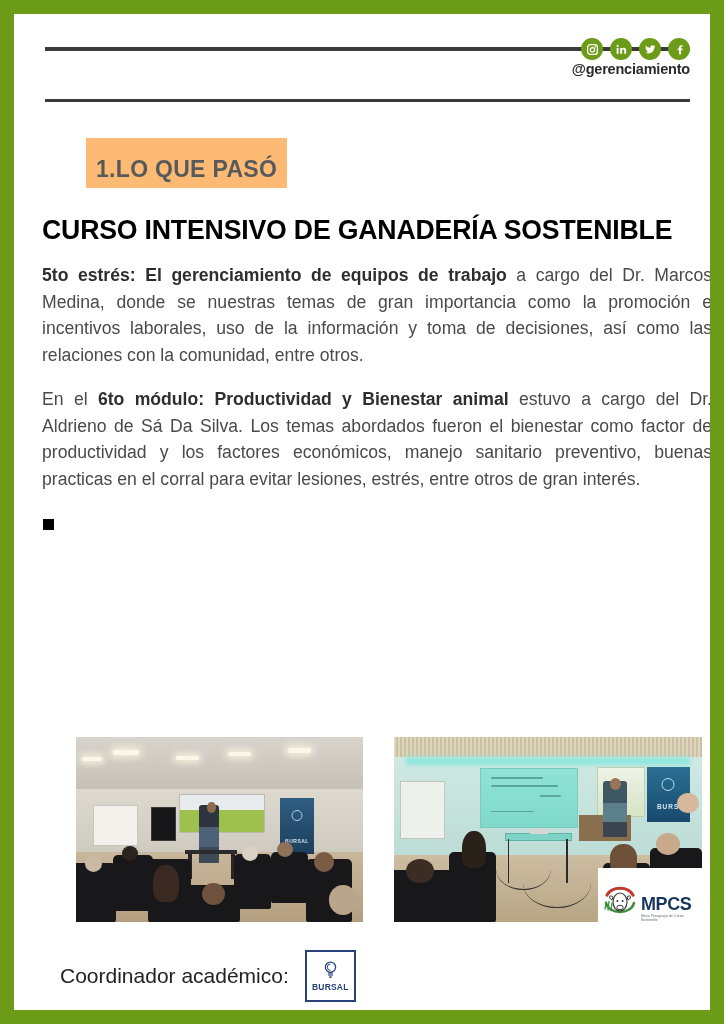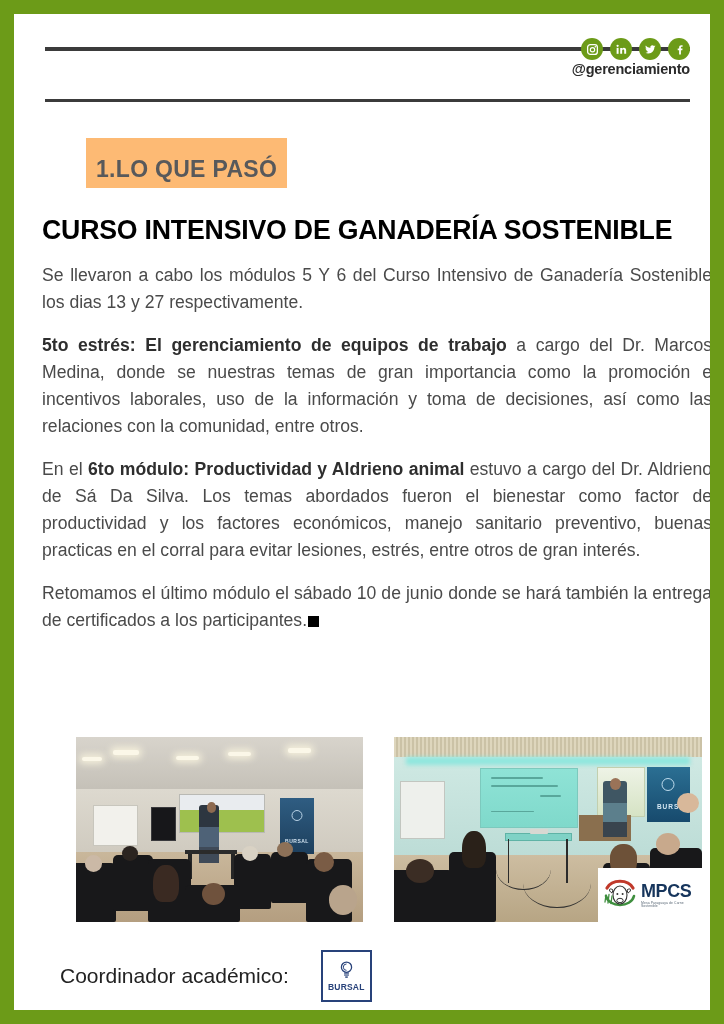--- a/index.html
+++ b/index.html
@@ -202,38 +202,38 @@
   .R-cable { position:absolute; border-bottom:1.5px solid #2f2f2f; border-radius:50%; }
   .R-cred { left:60%; top:42%; width:17%; height:14%; background:#8a6f4e; }
 
   
   .mpcs {
     position: absolute;
     right: 0; bottom: 0;
     width: 104px; height: 54px;
     background: #ffffff;
     display: flex;
-    align-items: center;
+    align-items: flex-end;
     gap: 3px;
     padding: 0 4px;
     box-sizing: border-box;
   }
   .mpcs-mark { position: relative; width: 36px; height: 40px; flex: none; }
   .mpcs-txt { line-height: 1; }
   .mpcs-name { font-size: 18px; font-weight: bold; color: #16355c; letter-spacing: -0.4px; }
   .mpcs-sub { font-size: 3.4px; color: #5c6a78; letter-spacing: .1px; margin-top: 2px; }
 
   
   .coordinator {
     position: absolute;
     left: 46px;
     top: 936px;
     display: flex;
     align-items: center;
-    gap: 32px;
+    gap: 16px;
   }
   .coord-label {
     font-size: 21px;
     color: #222222;
   }
   .bursal-logo {
     width: 51px;
     height: 52px;
     border: 2px solid #28427a;
     box-sizing: border-box;
@@ -297,24 +297,23 @@
       </div>
     </div>
     <div class="rule thin"></div>
   </div>
 
   <div class="section-tag">1.LO QUE PASÓ</div>
 
   <div class="headline">CURSO INTENSIVO DE GANADERÍA SOSTENIBLE</div>
 
   <div class="body-copy" id="article-body">
-        <p><span>Se llevaron a cabo los módulos 5 Y 6 del Curso Intensivo de Ganadería Sostenible los dias 13 y 27 respectivamente.</span></p>
         <p><b>5to estrés: El  gerenciamiento de equipos de trabajo</b><span> a cargo del Dr. Marcos Medina, donde se nuestras temas de gran importancia como la promoción e incentivos laborales, uso de la información y toma de decisiones, así como las relaciones con la comunidad, entre otros.</span></p>
-        <p><span>En el </span><b>6to módulo: Productividad  y Aldrieno animal</b><span> estuvo a cargo del Dr. Aldrieno de Sá Da Silva. Los temas abordados fueron el bienestar como factor de productividad y los factores económicos, manejo sanitario preventivo, buenas practicas en el corral para evitar lesiones, estrés, entre otros de gran interés.</span></p>
-        <p><span>Retomamos el último módulo el sábado 10 de junio donde se hará también la entrega de certificados a los participantes.</span><span class="endmark"></span></p>
+        <p><span>En el </span><b>6to módulo: Productividad  y Bienestar animal</b><span> estuvo a cargo del Dr. Aldrieno de Sá Da Silva. Los temas abordados fueron el bienestar como factor de productividad y los factores económicos, manejo sanitario preventivo, buenas practicas en el corral para evitar lesiones, estrés, entre otros de gran interés.</span></p>
+        <p><span class="endmark"></span></p>
       </div>
 
   <div class="photo photo-left">
     <div class="ph-layer L-ceiling"></div>
     <div class="ph-layer L-wall"></div>
     <div class="ph-layer L-floor"></div>
 
     <div class="ph-layer L-light" style="left:13%;top:7%;width:9%;height:2.6%;"></div>
     <div class="ph-layer L-light" style="left:35%;top:10%;width:8%;height:2.4%;"></div>
     <div class="ph-layer L-light" style="left:53%;top:8%;width:8%;height:2.4%;"></div>

